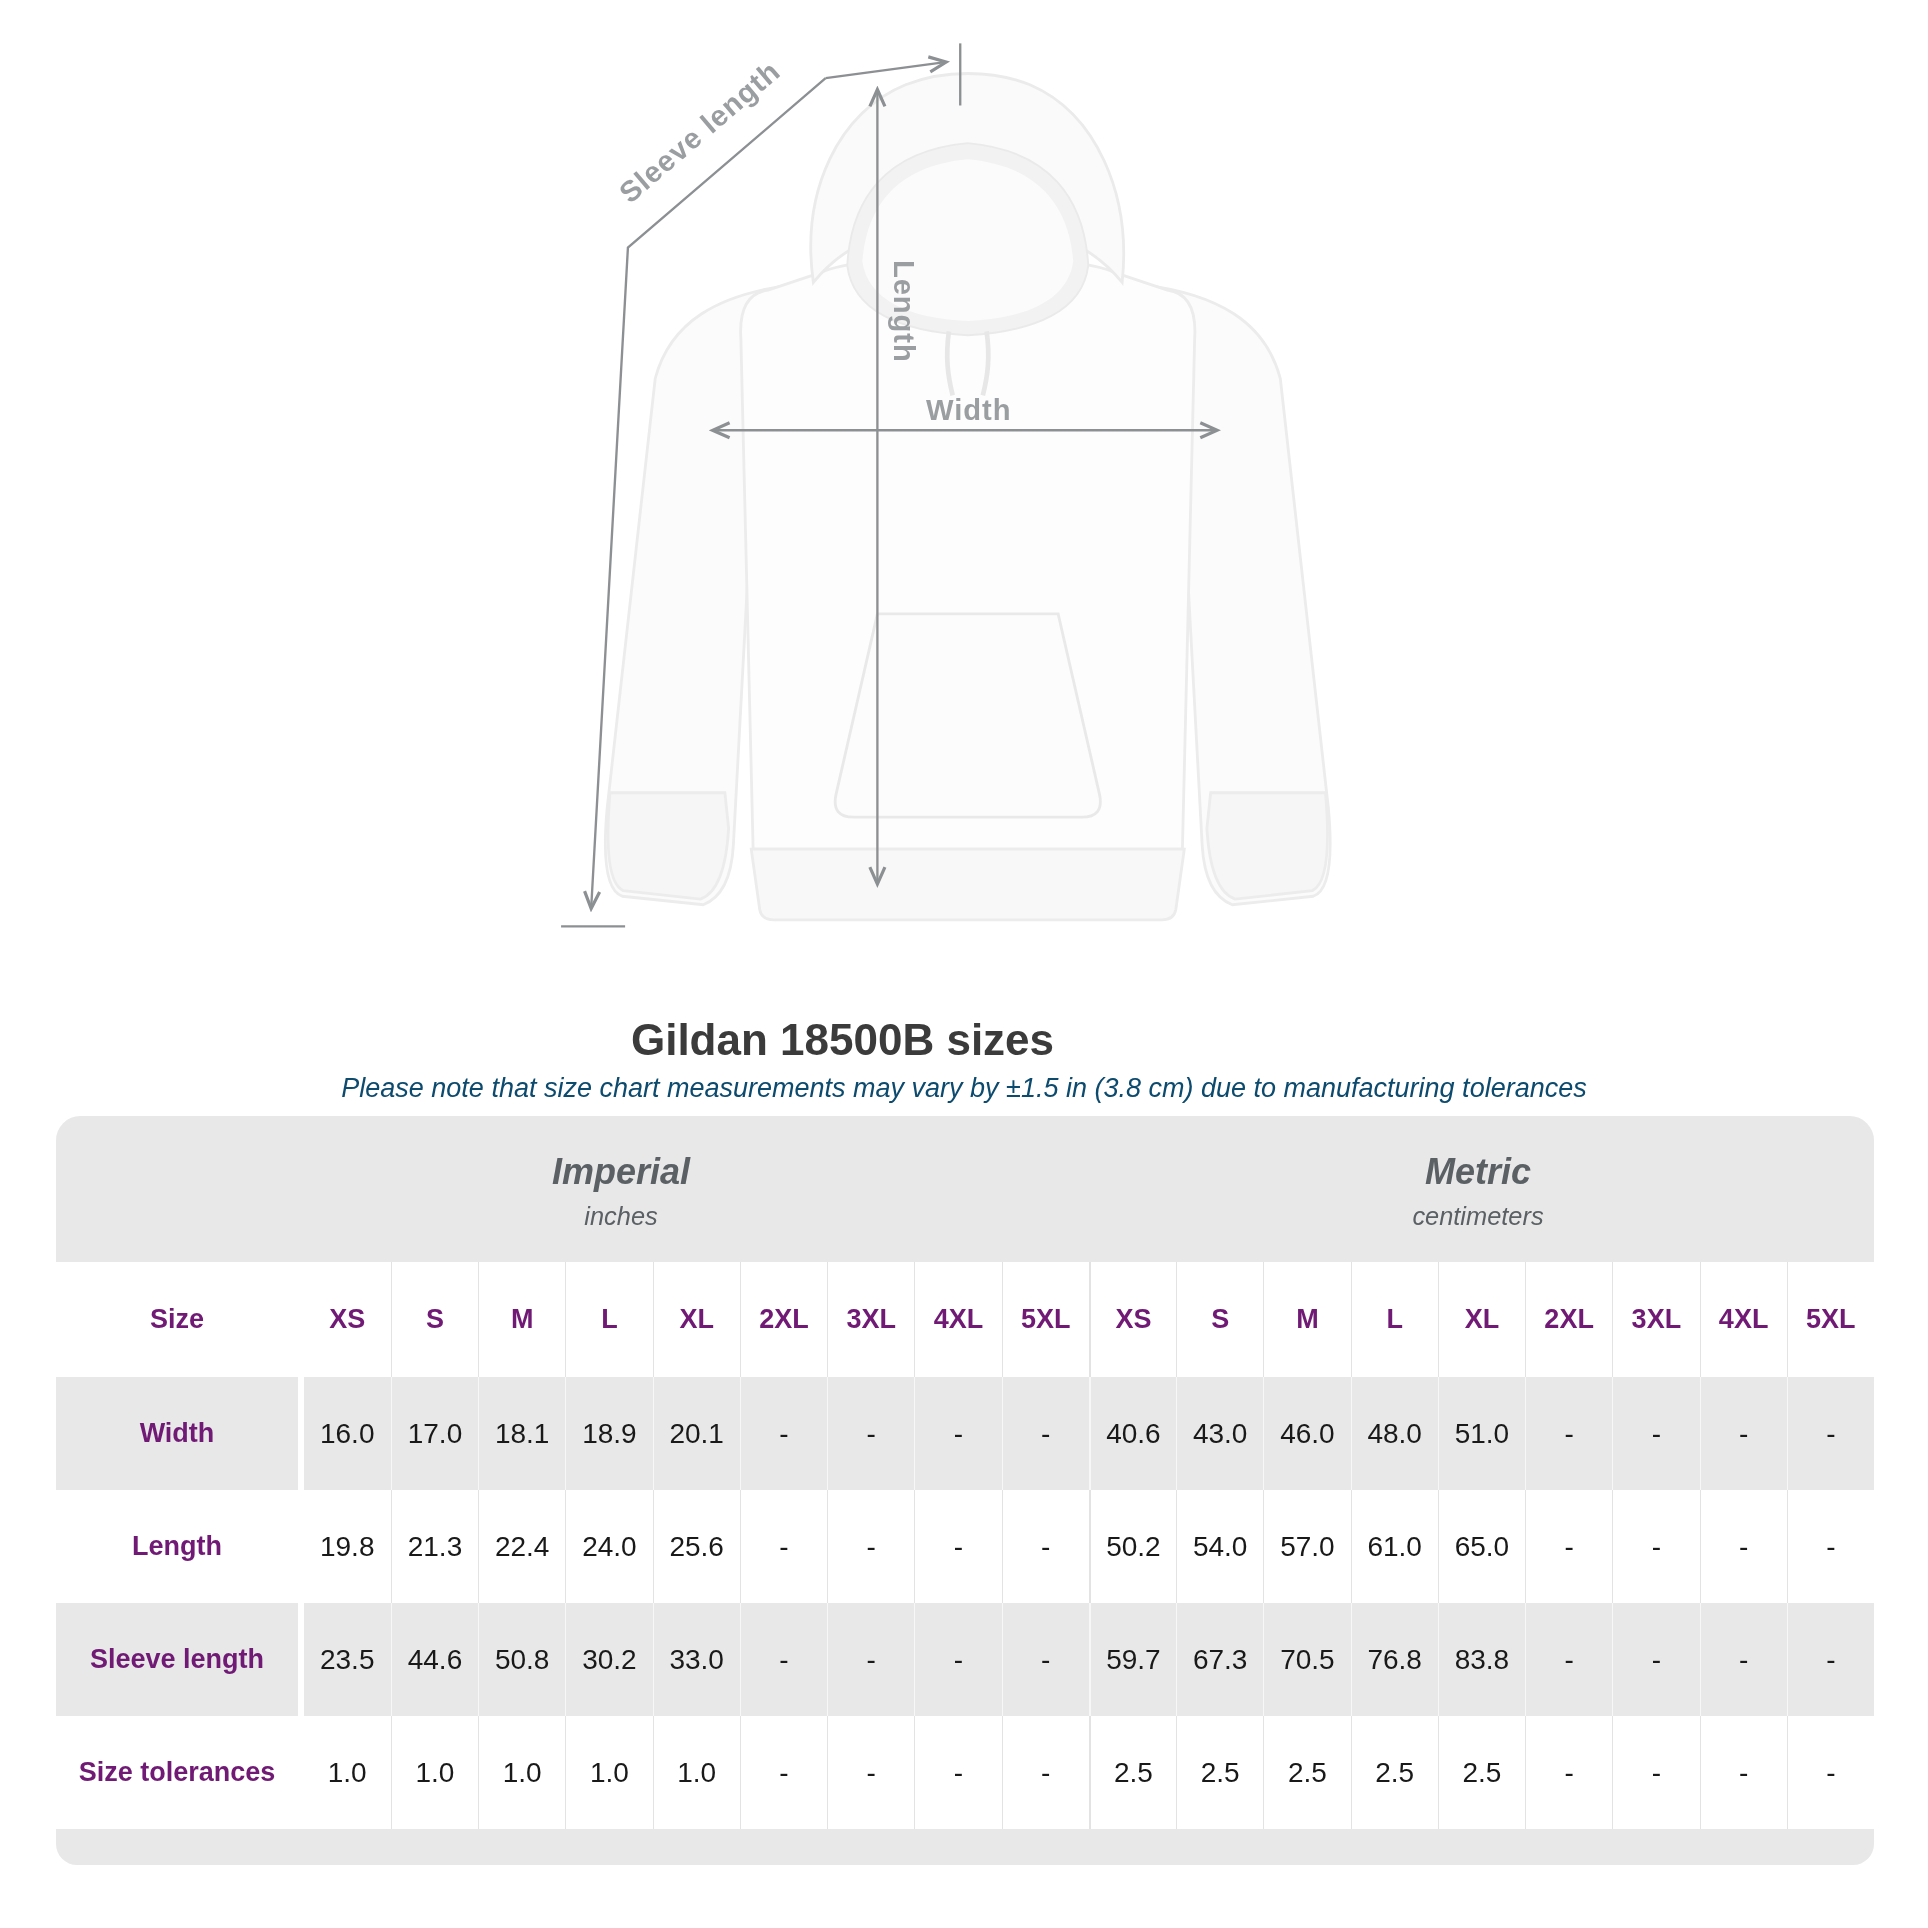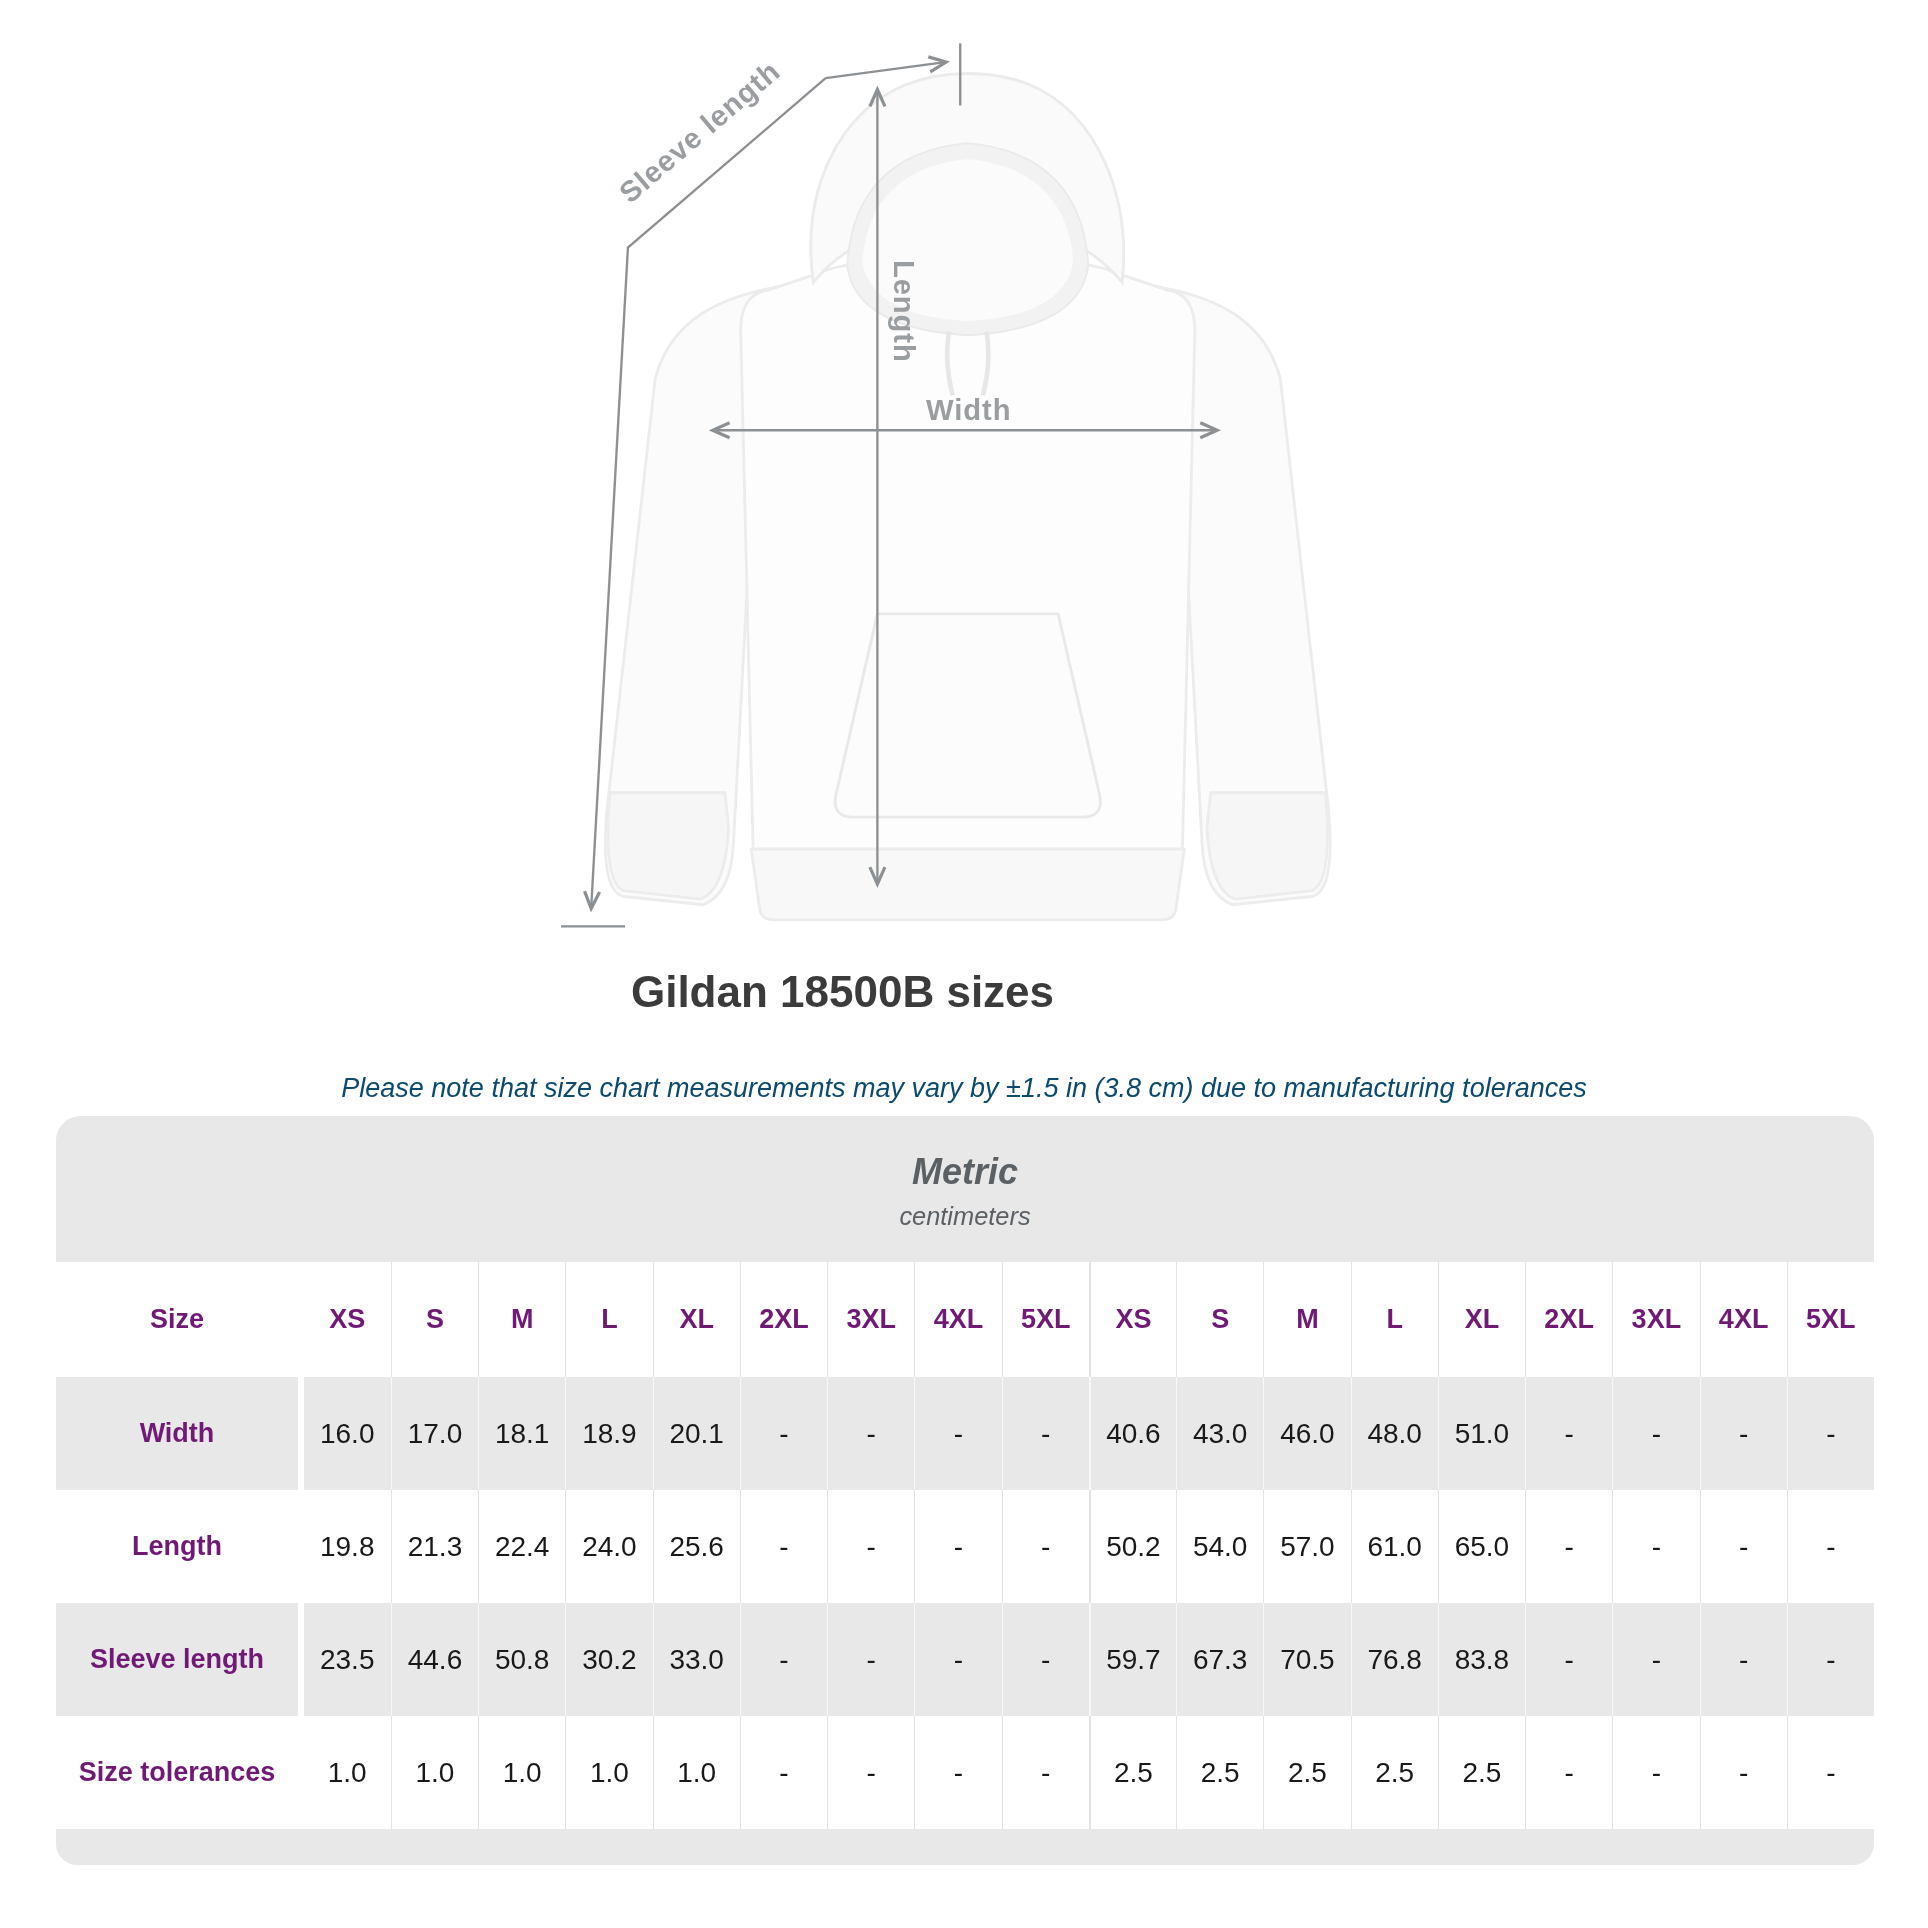--- a/index.html
+++ b/index.html
@@ -3,21 +3,21 @@
 <meta charset="utf-8">
 <style>
   html,body{margin:0;padding:0;background:#fff;}
   .page{position:relative;width:1928px;height:1928px;background:#ffffff;overflow:hidden;
         font-family:"Liberation Sans", sans-serif;}
   
   .figure{position:absolute;left:0;top:0;width:1928px;height:998px;}
   .mline{stroke:#8d9093;stroke-width:2.5;fill:none;}
   .mlabel{font-family:"Liberation Sans", sans-serif;font-weight:bold;font-size:31px;fill:#9b9ea1;letter-spacing:1px;}
   
-  .title{position:absolute;left:0;top:967px;width:1685px;text-align:center;
+  .title{position:absolute;left:0;top:1015px;width:1685px;text-align:center;
          font-size:44px;font-weight:bold;color:#3b3b3b;}
   .subtitle{position:absolute;left:0;top:1073px;width:1928px;text-align:center;
          font-size:27px;font-style:italic;color:#0c4a6e;}
   
   .table-wrap{position:absolute;left:56px;top:1116px;width:1818px;}
   .band{display:flex;height:146px;background:#e8e8e8;border-radius:24.5px 24.5px 0 0;}
   .band-sec{display:flex;flex-direction:column;justify-content:center;align-items:center;padding-top:3.8px;}
   .band-sec.left{width:1026px;padding-left:104px;box-sizing:border-box;}
   .band-sec.right{flex:1;}
   .band-title{font-size:36px;font-weight:bold;font-style:italic;color:#5a6064;}
@@ -85,20 +85,24 @@
       <path class="mline" d="M 758 457 L 1292 457" marker-start="url(#ah)" marker-end="url(#ah)"></path>
       <text class="mlabel" text-anchor="middle" x="1029" y="446">Width</text>
     </g>
   </svg>
 
   <div class="title">Gildan 18500B sizes</div>
   <div class="subtitle">Please note that size chart measurements may vary by ±1.5 in (3.8 cm) due to manufacturing tolerances</div>
 
   <div class="table-wrap">
     <div class="band">
+      <div class="band-sec left">
+        <div class="band-title">Imperial</div>
+        <div class="band-unit">inches</div>
+      </div>
       <div class="band-sec right">
         <div class="band-title">Metric</div>
         <div class="band-unit">centimeters</div>
       </div>
     </div>
     <div id="grid">
         <div class="row r-head">
           <div class="lab">Size</div>
           <div class="gut"></div>
           <div class="c hdr first">XS</div>

